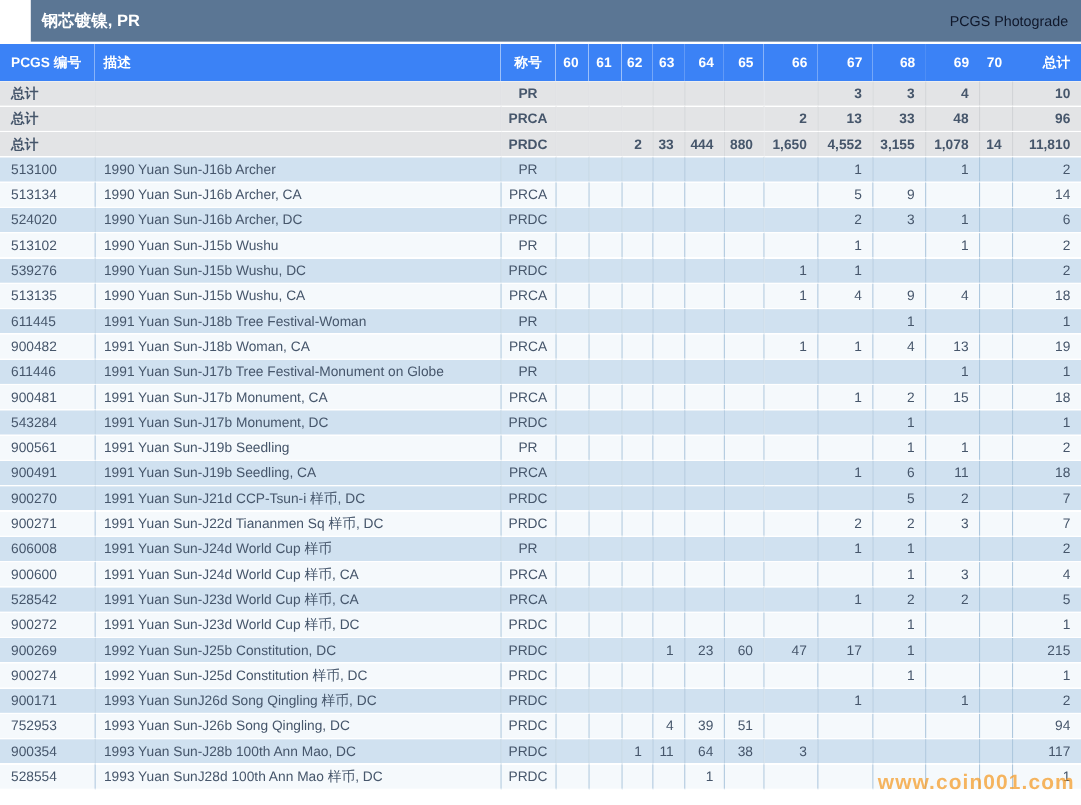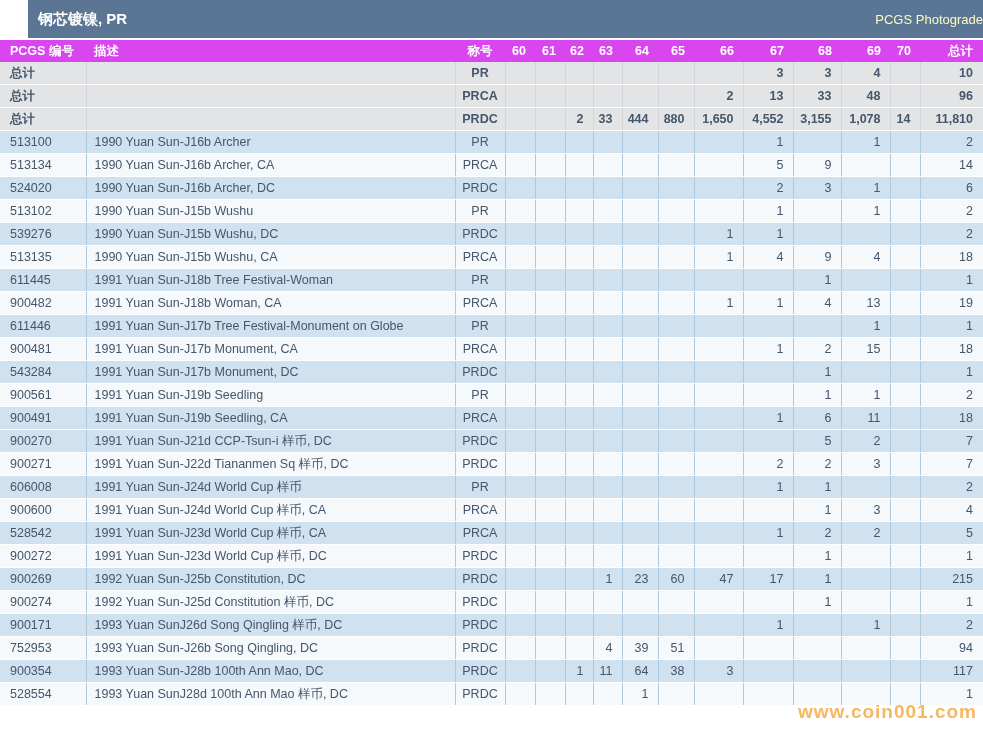--- a/index.html
+++ b/index.html
@@ -7,29 +7,29 @@
     width:983px;height:732px;position:relative;overflow:hidden;
     background:#ffffff;font-family:"Liberation Sans","DejaVu Sans",sans-serif;
   }
   
   .titlebar{
     height:38px;background:#5b7694;display:flex;align-items:center;
     justify-content:space-between;
     margin-left:28px;
   }
   .titlebar .title{color:#ffffff;font-weight:bold;font-size:15px;padding-left:10px;}
-  .titlebar .right-label{color:#fef9c3;font-size:13px;}
+  .titlebar .right-label{color:#0f172a;font-size:13px;padding-right:12px;}
   .bar-gap{height:2px;background:#ffffff;}
   
   table#pop-table{
     border-collapse:collapse;table-layout:fixed;width:983px;
   }
   #pop-table thead th{
-    background:#d946ef;color:#ffffff;font-weight:bold;font-size:12.5px;
-    height:22px;padding:0;white-space:nowrap;overflow:hidden;
+    background:#3b82f6;color:#ffffff;font-weight:bold;font-size:12.5px;
+    height:34px;padding:0;white-space:nowrap;overflow:hidden;
   }
   #pop-table tbody td{
     height:22px;padding:0;font-size:12.5px;color:#46566b;
     border-bottom:1px solid #ffffff;white-space:nowrap;overflow:hidden;
   }
   
   .c-label{text-align:left;padding-left:10px !important;}
   .c-desc{text-align:left;padding-left:8px !important;}
   .c-desig{text-align:center;}
   .c-num{text-align:right;padding-right:9px !important;}

